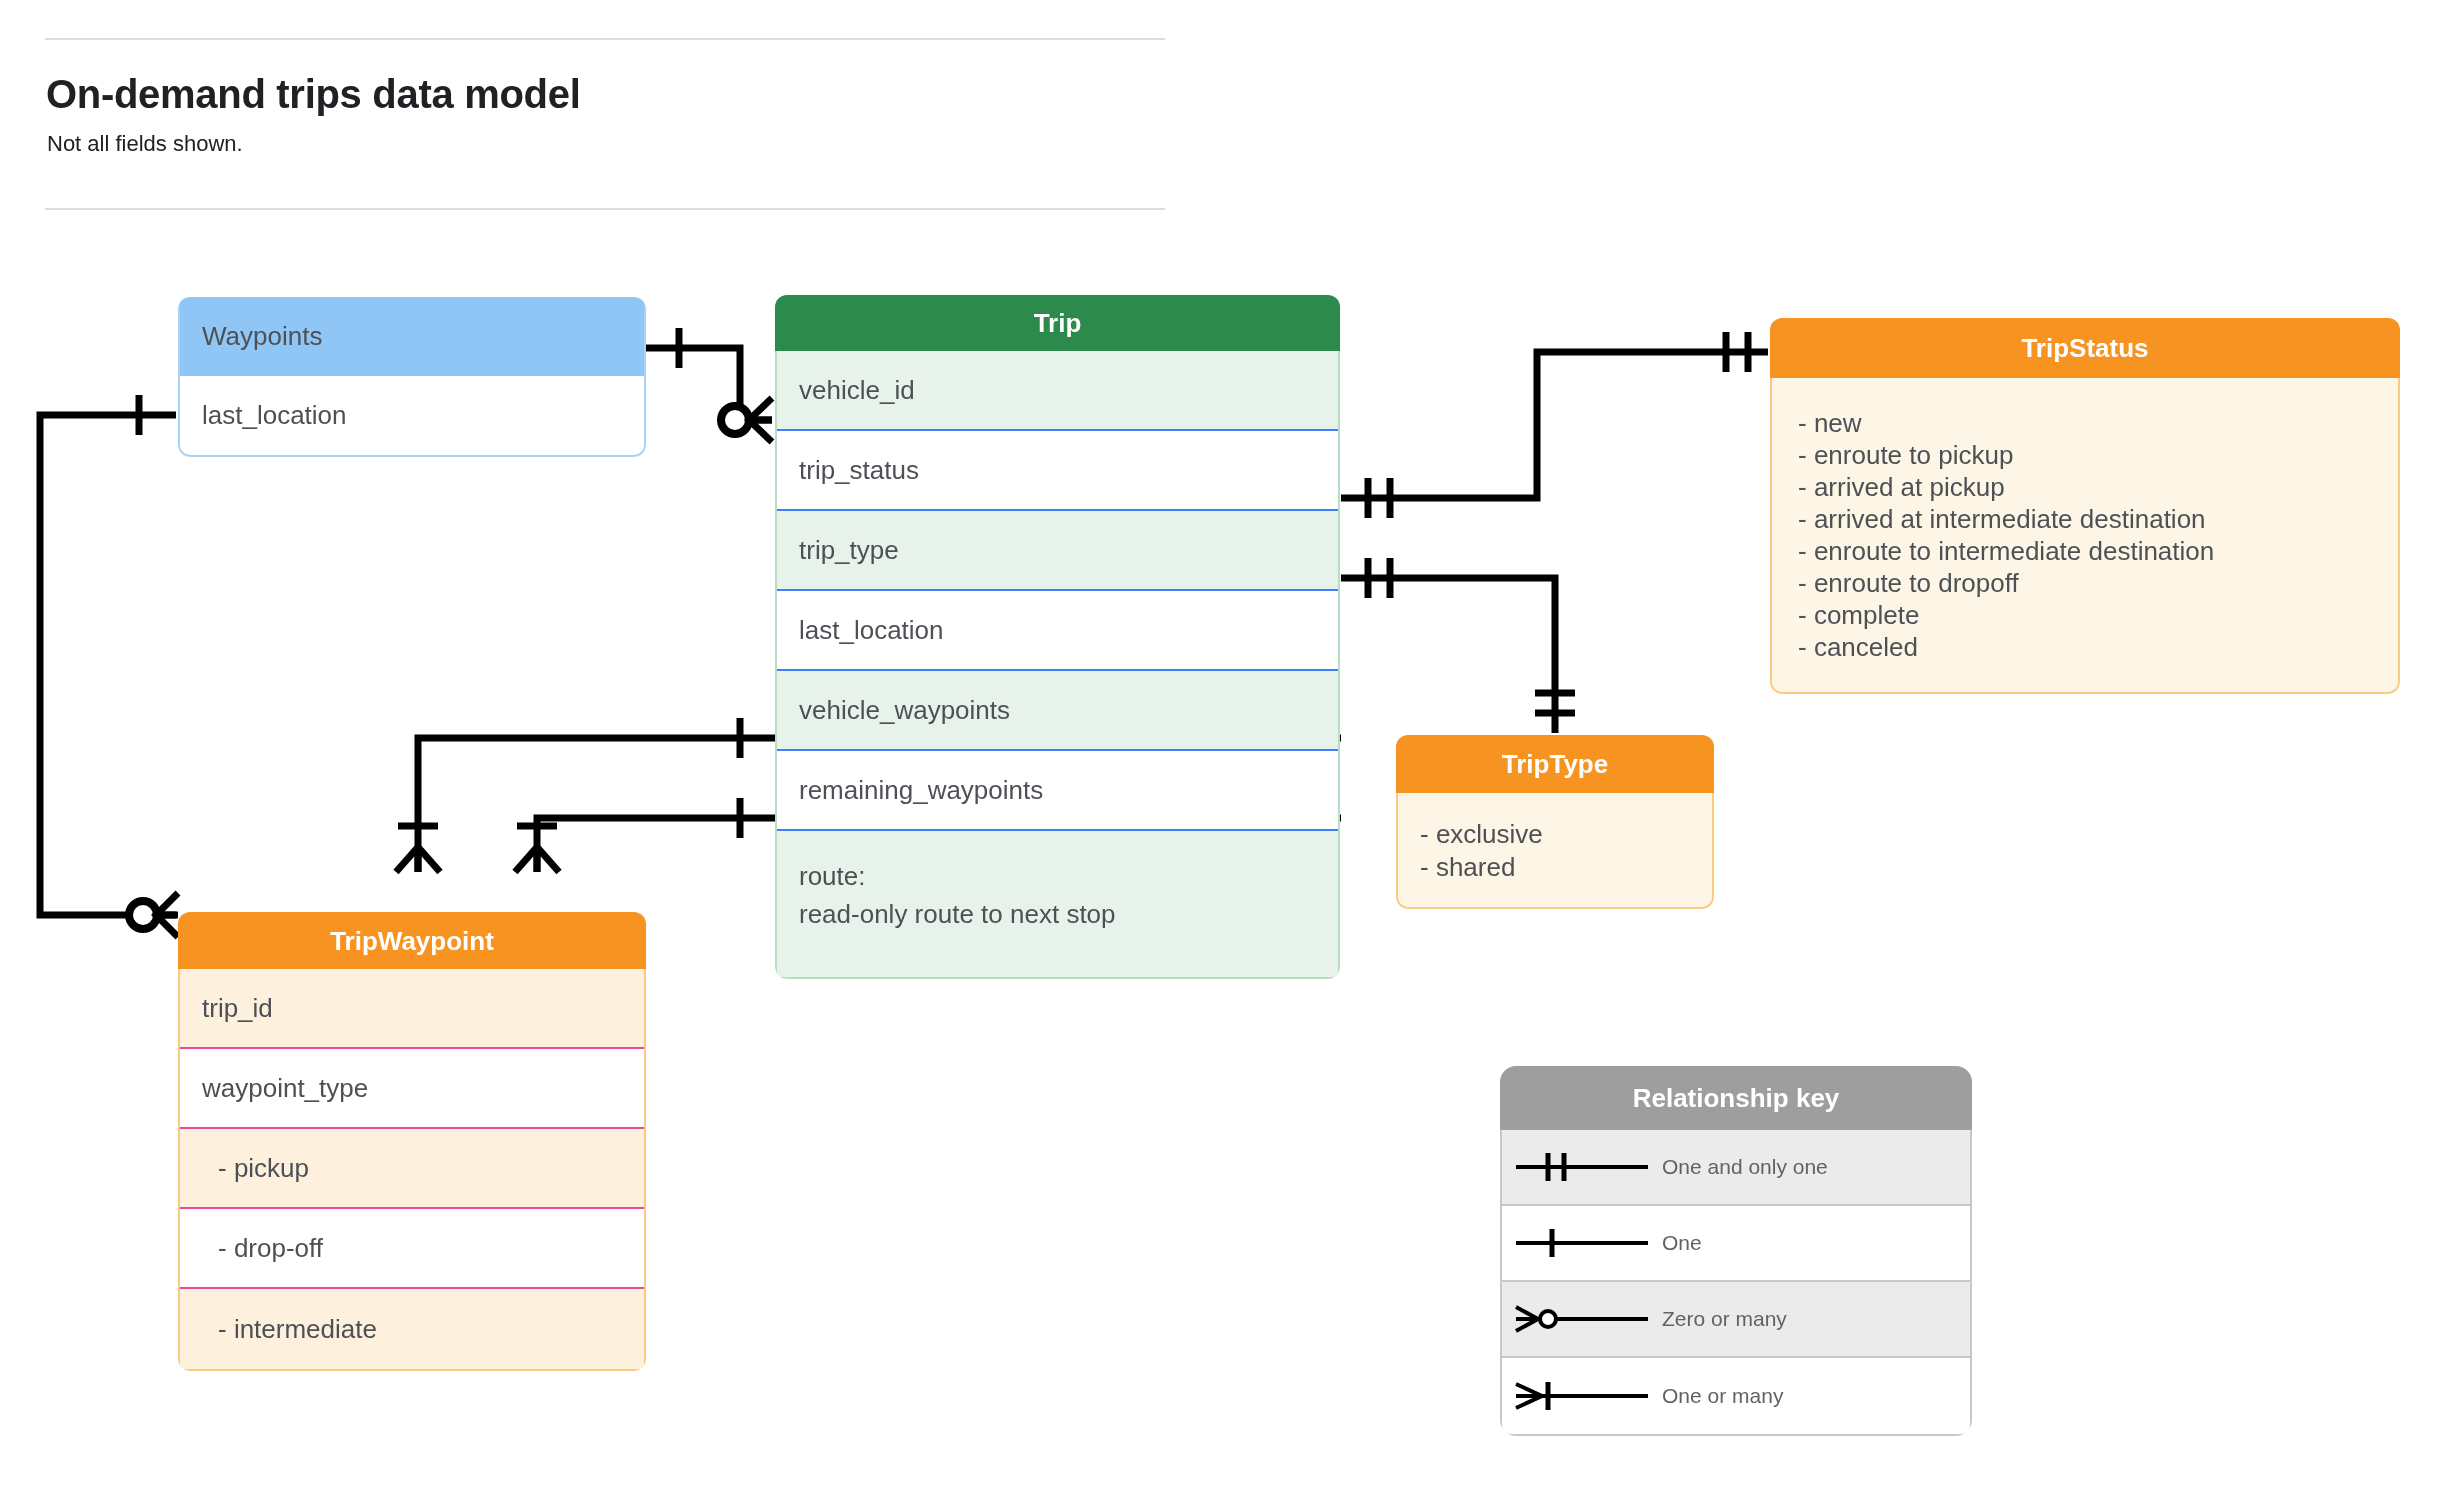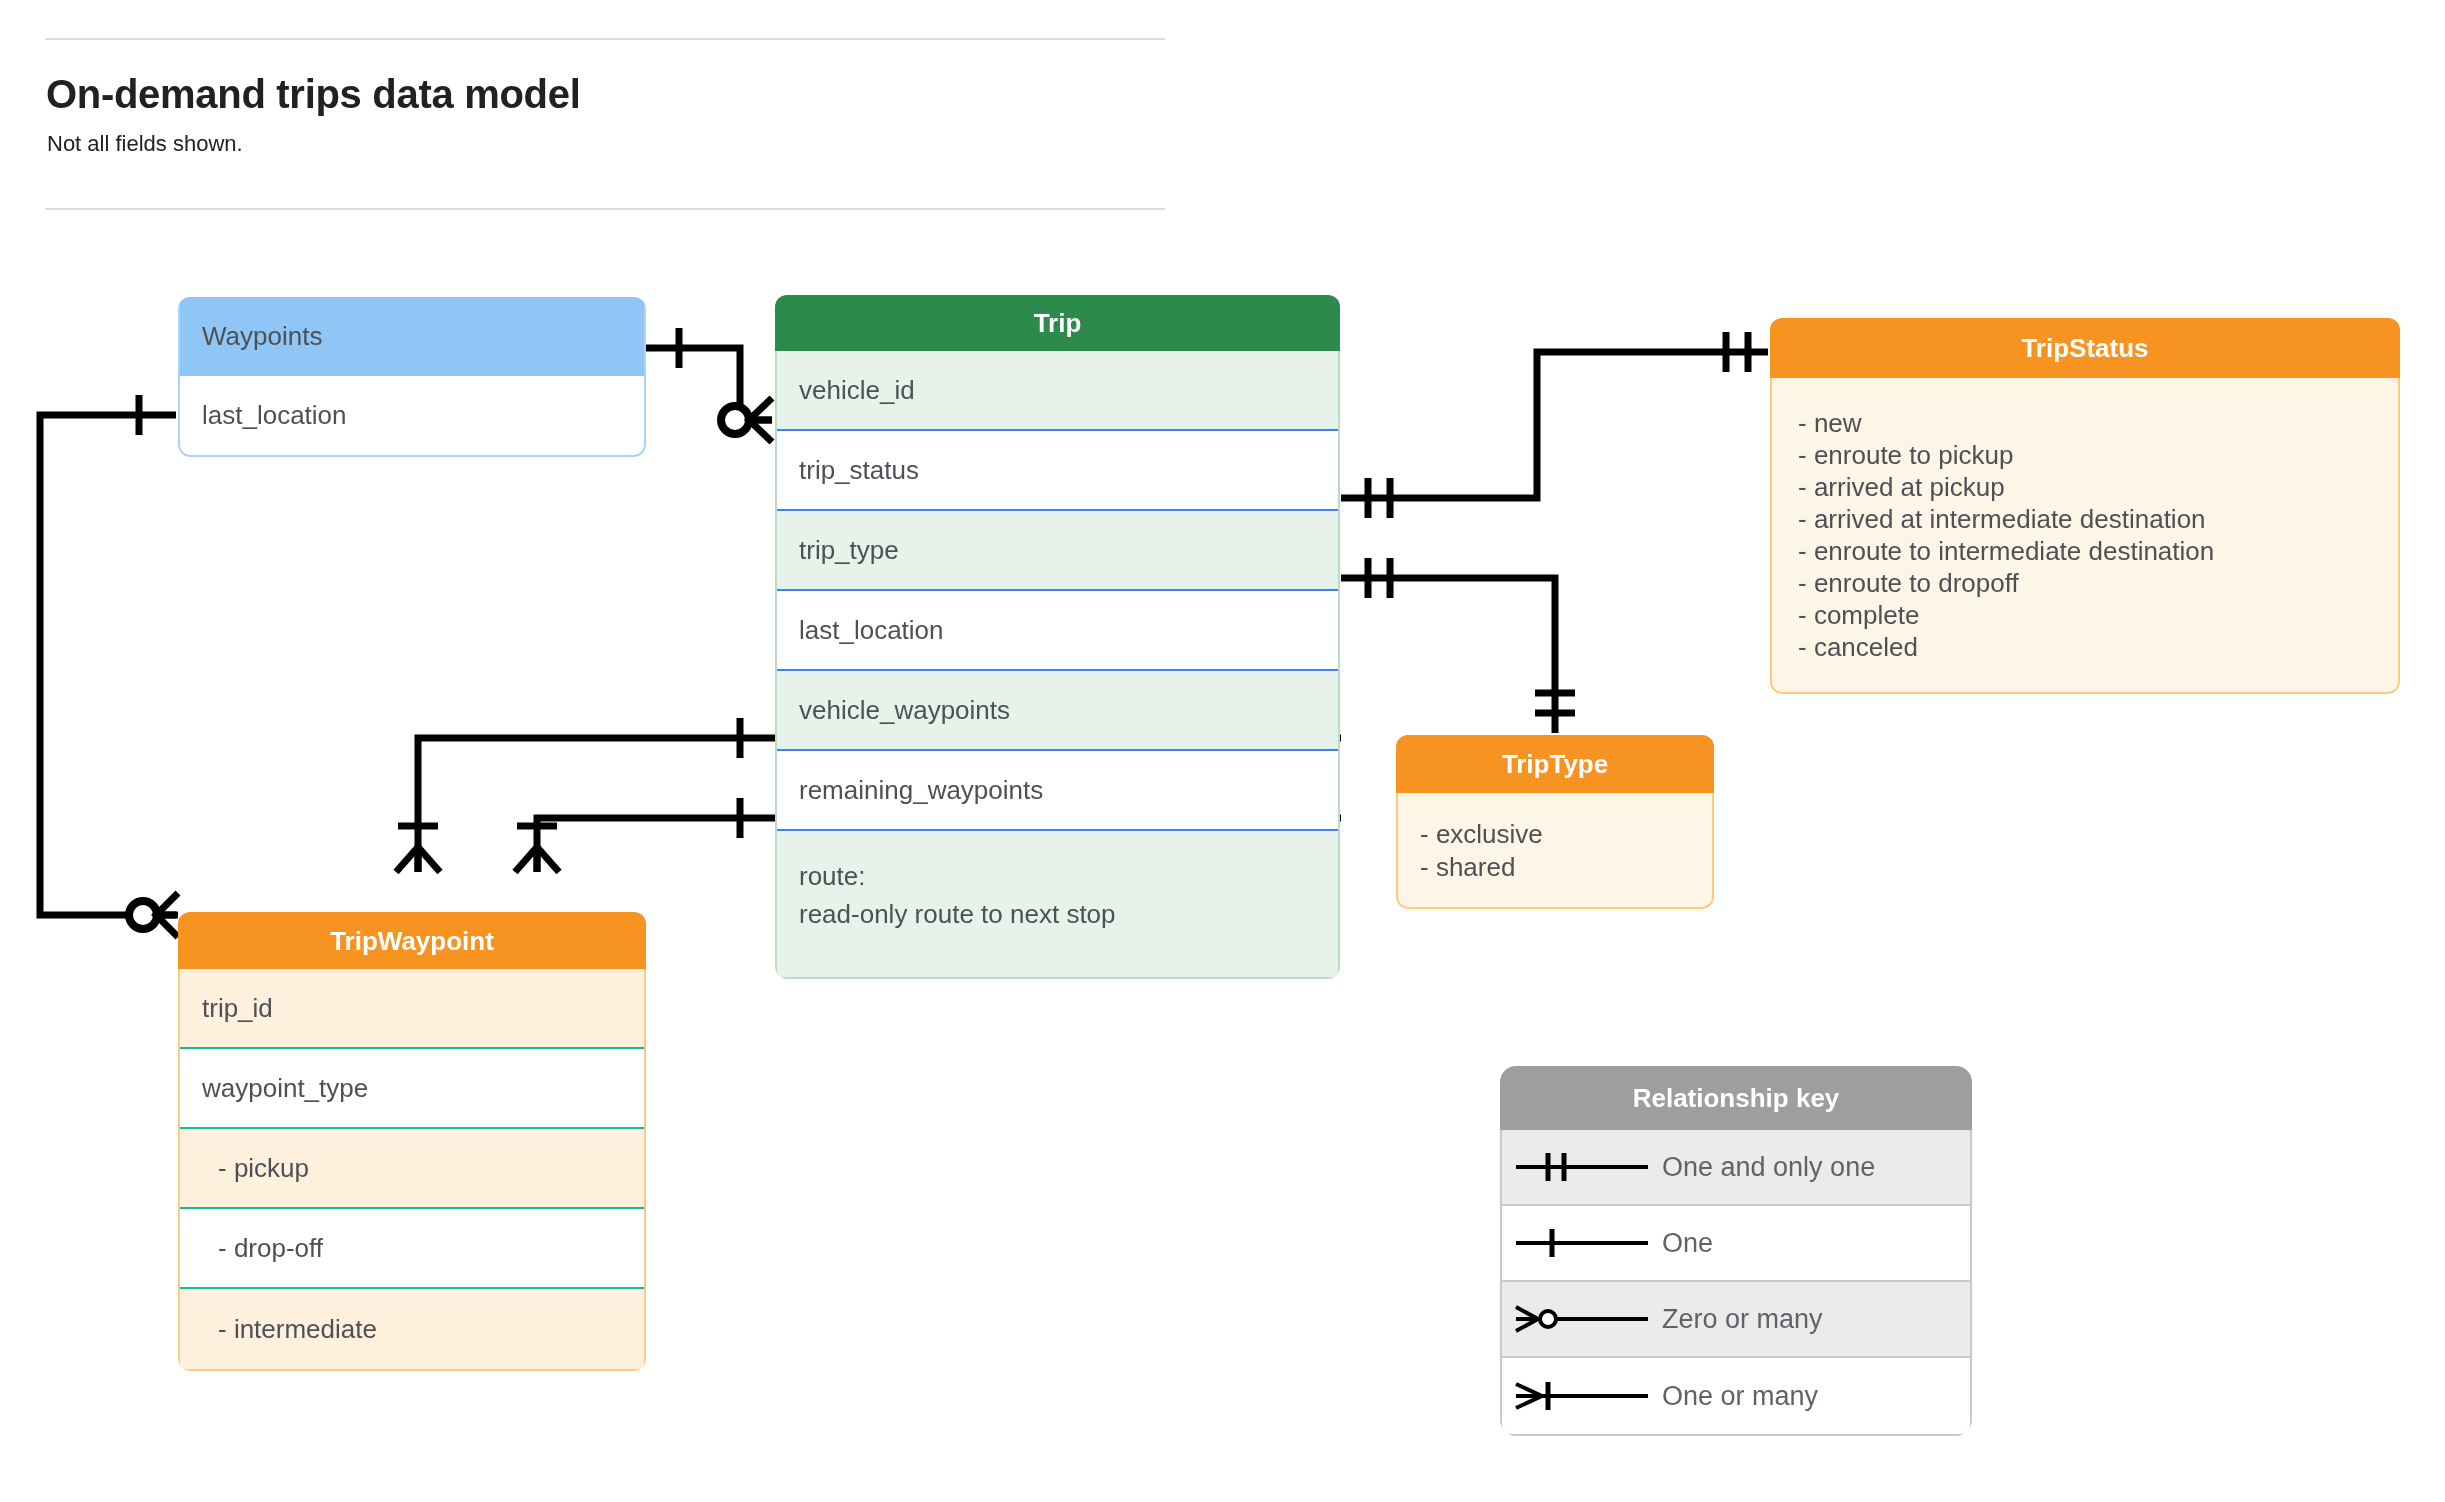--- a/index.html
+++ b/index.html
@@ -157,21 +157,21 @@
   #ent-tripwaypoint { left: 178px; top: 912px; width: 468px; }
   #ent-tripwaypoint .entity-head { height: 57px; background: #f79421; }
   #ent-tripwaypoint .entity-body {
     border: 2px solid #fbcb7f;
     border-top: none;
     border-radius: 0 0 12px 12px;
     background: #ffffff;
   }
   #ent-tripwaypoint .row {
     height: 80px;
-    border-bottom: 2px solid #14b8a6;
+    border-bottom: 2px solid #ec4899;
   }
   #ent-tripwaypoint .row.alt { background: #fdf0dd; }
   #ent-tripwaypoint .row.last { border-bottom: none; }
   #ent-tripwaypoint .row.indent { padding-left: 38px; text-align: center; }
 
   
   #legend {
     position: absolute;
     left: 1500px;
     top: 1066px;
@@ -208,21 +208,21 @@
   .legend-row.alt { background: #ebebeb; }
   .legend-row.last { border-bottom: none; }
   .legend-sym {
     width: 160px;
     flex: none;
     display: flex;
     align-items: center;
     justify-content: center;
   }
   .legend-label {
-    font-size: 27px;
+    font-size: 21px;
     color: #5f6368;
     white-space: nowrap;
   }
 
   
   #wires {
     position: absolute;
     left: 0; top: 0;
     width: 2445px;
     height: 1502px;

